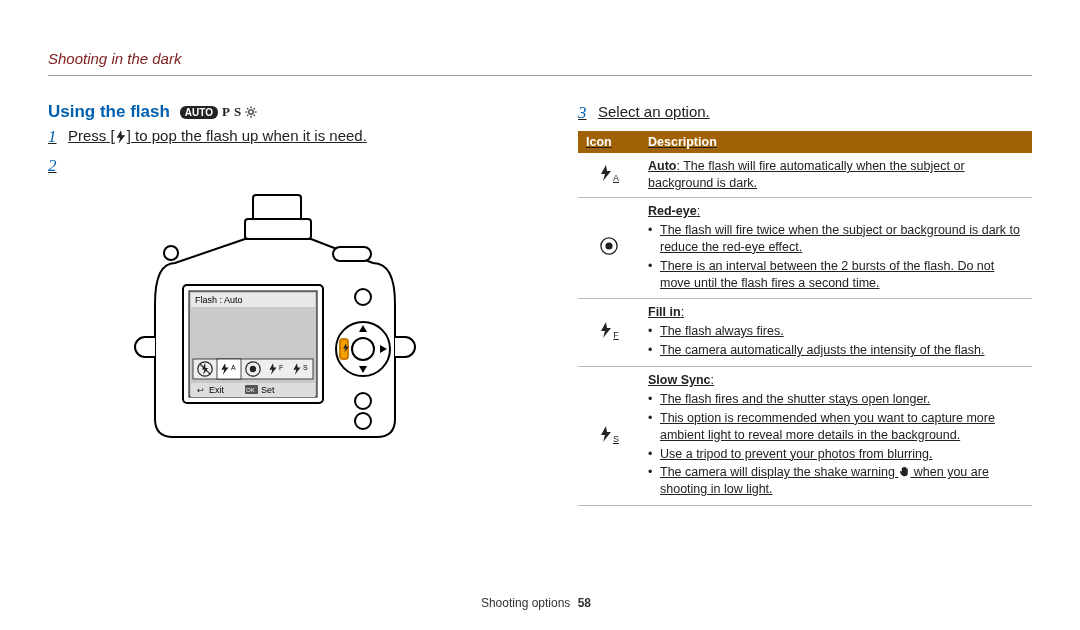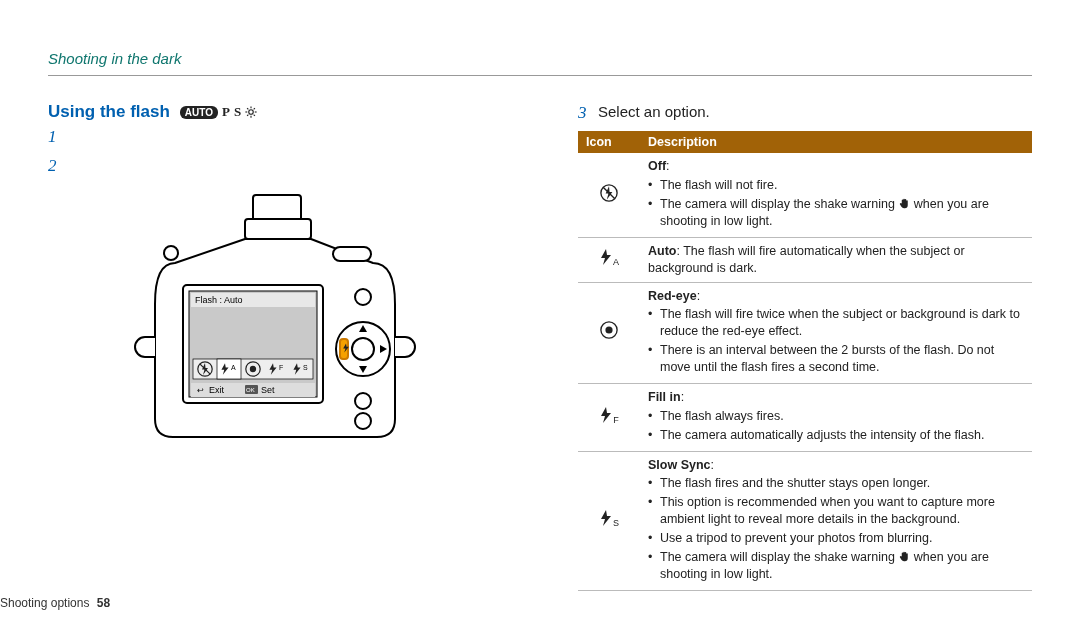--- a/index.html
+++ b/index.html
@@ -11,28 +11,29 @@
     font-size: 13px;
     color: #222;
     background: #fff;
     position: relative;
     box-sizing: border-box;
     padding: 50px 48px 0 48px;
   }
   .header {
     font-style: italic;
     font-size: 15px;
-    color: #0f766e;
+    color: #7f1d1d;
     border-bottom: 1px solid #999;
     padding-bottom: 8px;
     margin-bottom: 26px;
   }
   .columns {
     display: flex;
     gap: 76px;
+    text-decoration: underline;
   }
   .col {
     flex: 1;
     min-width: 0;
   }
   .section-title {
     color: #0060b0;
     font-weight: 700;
     font-size: 17px;
     display: inline-flex;
@@ -138,21 +139,21 @@
     top: 0;
   }
   .hand-icon {
     display: inline-flex;
     vertical-align: -2px;
   }
   .footer {
     position: absolute;
     left: 0; right: 8px;
     bottom: 20px;
-    text-align: left;
+    text-align: center;
     font-size: 12px;
     color: #333;
   }
   .footer b { margin-left: 4px; }
 </style>
 </head>
 <body>
 
 <svg width="0" height="0" style="position:absolute">
   <defs>
@@ -202,20 +203,27 @@
           <svg width="12" height="12" viewBox="0 0 16 16">
               <use href="#ic-gear"></use>
             </svg>
         </span>
       </span>
     </div>
 
     <ol class="steps">
       <li class="step">
         <span class="step-num">1</span>
+        <span class="step-text">
+          <span>Press [</span><span class="flash-key">
+              <svg width="12" height="14" viewBox="0 0 14 16">
+                <use href="#ic-flash"></use>
+              </svg>
+            </span><span>] to pop the flash up when it is need.</span>
+        </span>
       </li>
       <li class="step">
         <span class="step-num">2</span>
       </li>
     </ol>
 
     <div class="camera-wrap">
       <svg width="320" height="270" viewBox="0 0 320 270">
 
         <g fill="#fff" stroke="#000" stroke-width="2" stroke-linejoin="round">
@@ -307,36 +315,20 @@
 
     <table class="opt-table">
       <thead>
         <tr>
           <th>Icon</th>
           <th>Description</th>
         </tr>
       </thead>
       <tbody>
 
-        <tr>
-          <td class="opt-icon-cell"><span><svg width="18" height="18" viewBox="0 0 16 16">
-                  <use href="#ic-flash-off"></use>
-                </svg></span></td>
-          <td>
-            <span class="opt-title">Off</span>:
-            <ul class="bullets">
-              <li>The flash will not fire.</li>
-              <li>The camera will display the shake warning <span class="hand-icon">
-                    <svg width="12" height="14" viewBox="0 0 16 16">
-                      <use href="#ic-hand"></use>
-                    </svg>
-                  </span> when you are shooting in low light.</li>
-            </ul>
-          </td>
-        </tr>
 
         <tr>
           <td class="opt-icon-cell"><span><svg width="14" height="16" viewBox="0 0 14 16">
                   <use href="#ic-flash"></use>
                 </svg><span style="font-size:9px;">A</span></span></td>
           <td><span class="opt-title">Auto</span><span>: The flash will fire automatically when the subject or background is dark.</span></td>
         </tr>
 
         <tr>
           <td class="opt-icon-cell"><span><svg width="18" height="18" viewBox="0 0 16 16">

